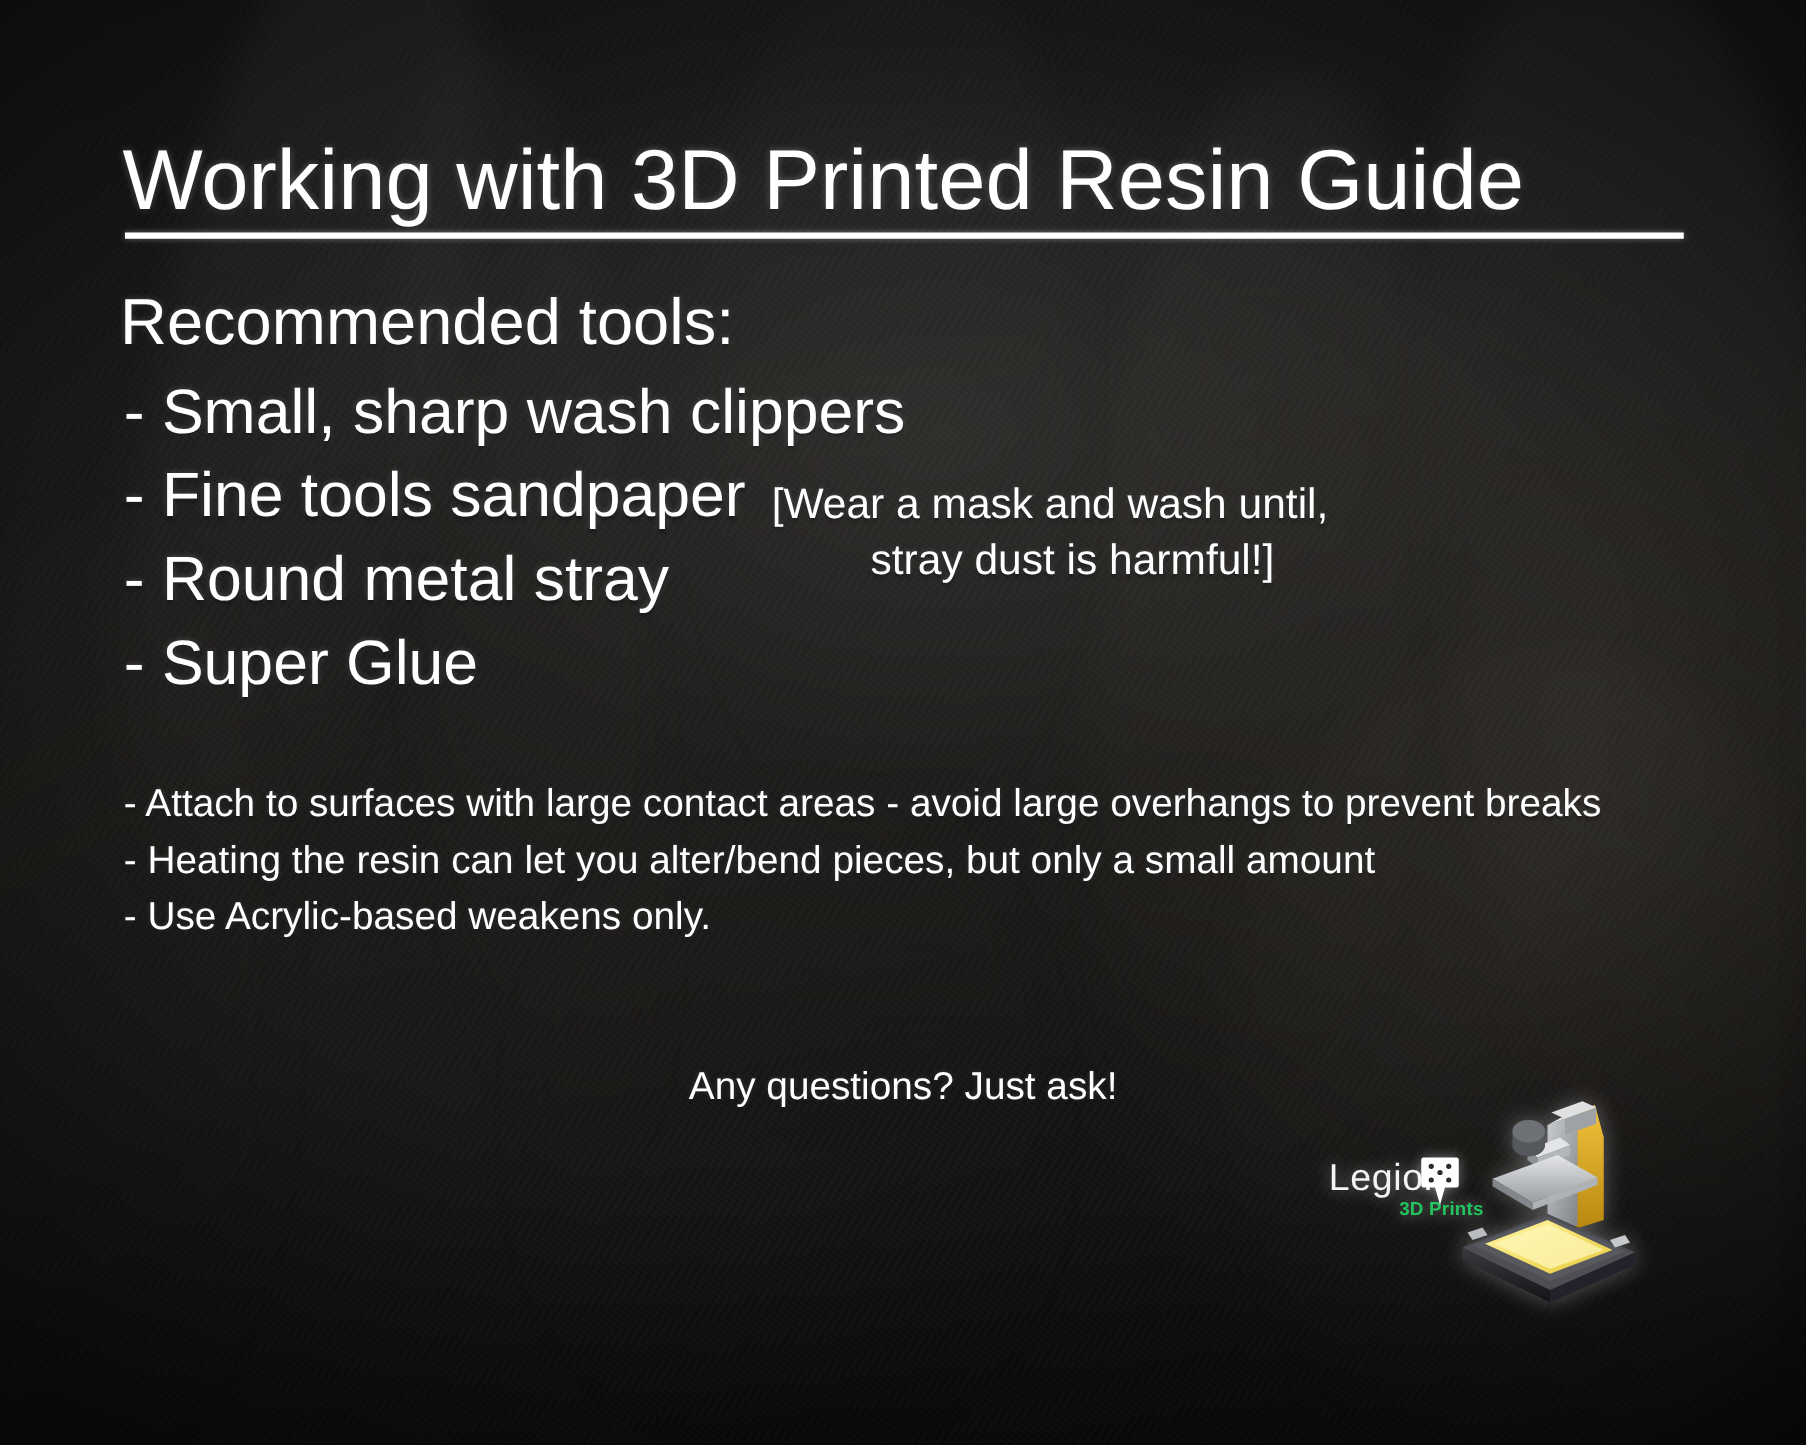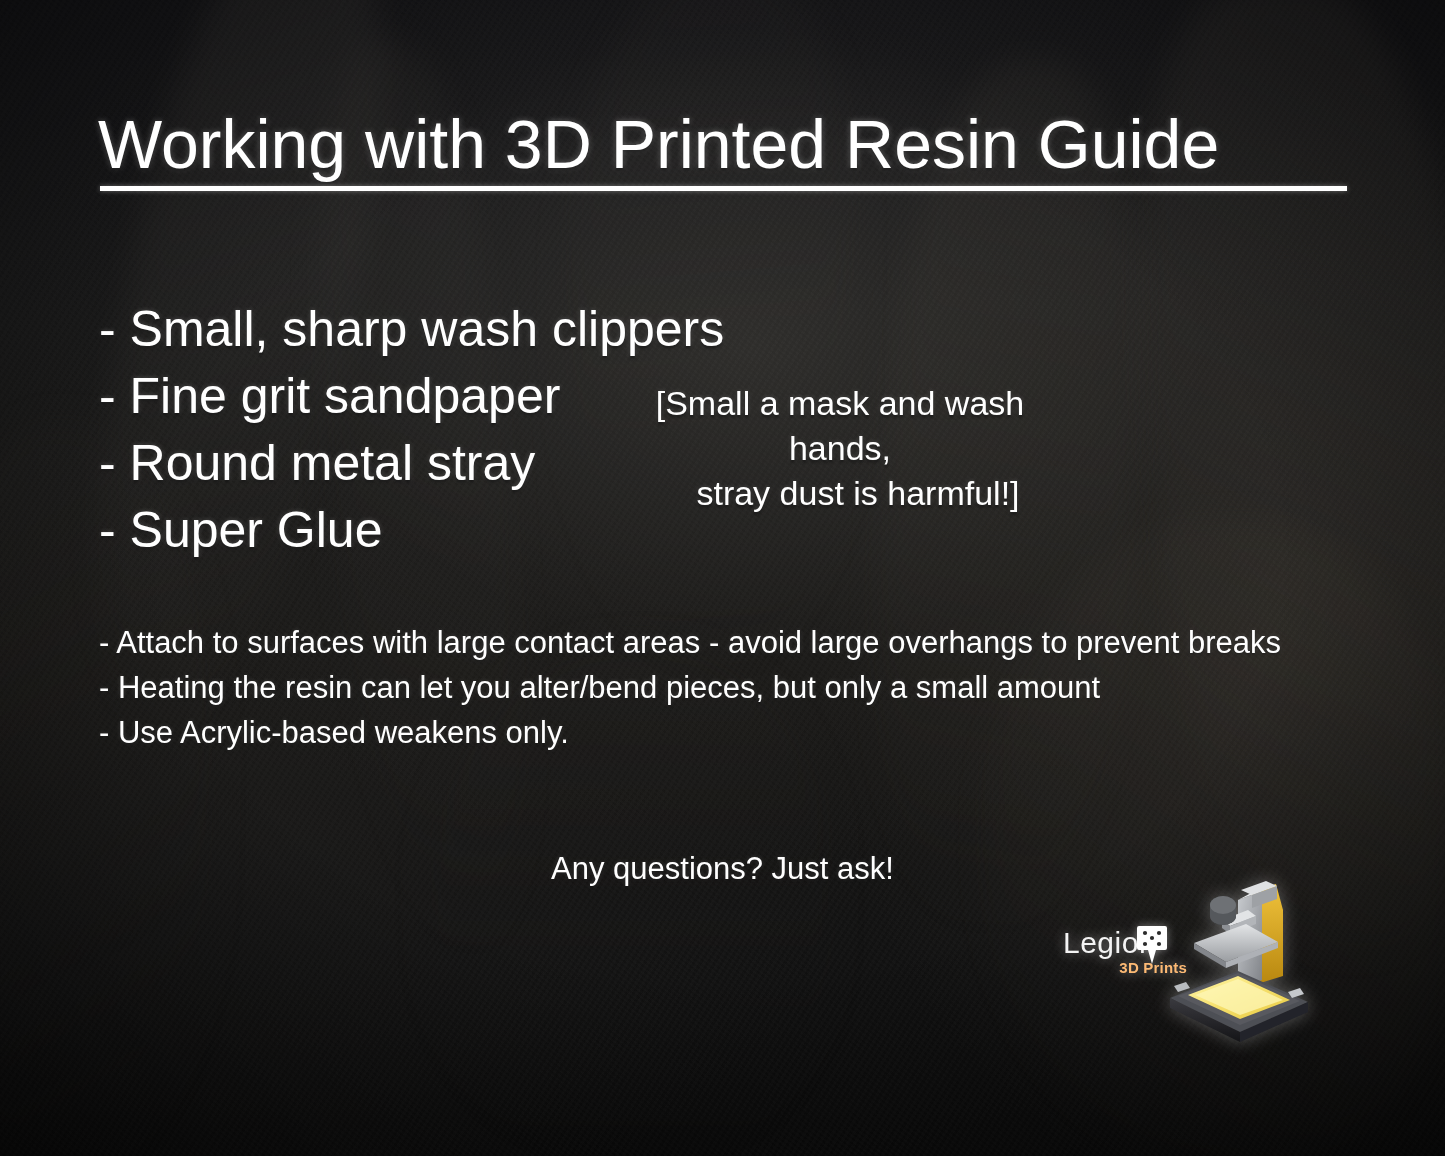--- a/index.html
+++ b/index.html
@@ -186,21 +186,21 @@
     line-height: 30px;
     font-weight: 400;
     letter-spacing: 0.5px;
     color: #f4f4f4;
   }
   .logo-sub {
     font-size: 15px;
     line-height: 16px;
     font-weight: 700;
     letter-spacing: 0.2px;
-    color: #fdba74;
+    color: #22c55e;
     text-align: right;
     padding-right: 6px;
     margin-top: 2px;
   }
   .logo-pin {
     position: absolute;
     left: 81px;
     top: 44px;
     width: 32px;
     height: 42px;
@@ -232,30 +232,31 @@
     <div class="rock r8"></div>
   </div>
   <div class="bg-layer bg-grain"></div>
   <div class="bg-layer bg-vign"></div>
 
   <div class="content">
 
     <div class="title">Working with 3D Printed Resin Guide</div>
     <div class="title-rule"></div>
 
+    <div class="tools-heading">Recommended tools:</div>
 
     <ul class="tools-list">
       <li>- Small, sharp wash clippers</li>
-      <li>- Fine grit sandpaper</li>
+      <li>- Fine tools sandpaper</li>
       <li>- Round metal stray</li>
       <li>- Super Glue</li>
     </ul>
 
     <div class="safety-note">
-      <span class="ln ln1">[Small a mask and wash hands,</span>
+      <span class="ln ln1">[Wear a mask and wash until,</span>
       <span class="ln ln2">stray dust is harmful!]</span>
     </div>
 
     <ul class="notes">
       <li>- Attach to surfaces with large contact areas - avoid large overhangs to prevent breaks</li>
       <li>- Heating the resin can let you alter/bend pieces, but only a small amount</li>
       <li>- Use Acrylic-based weakens only.</li>
     </ul>
 
     <div class="closing">Any questions? Just ask!</div>

